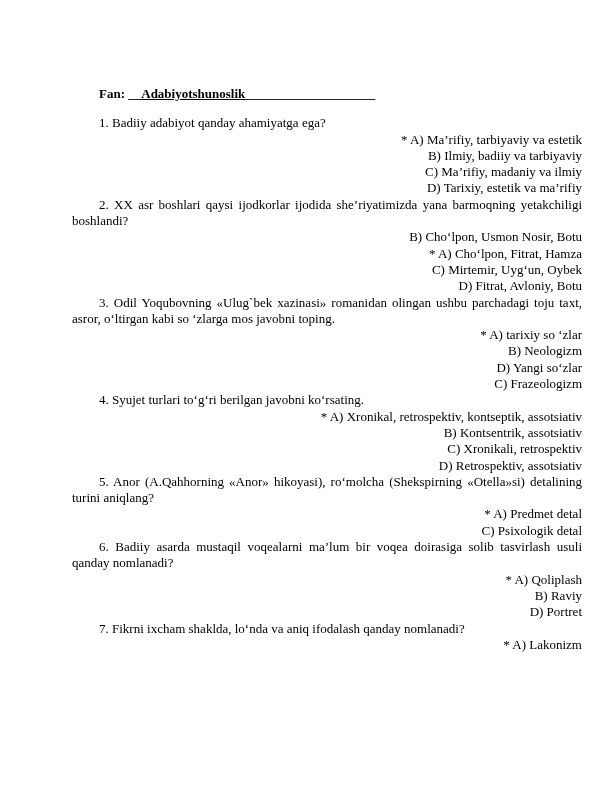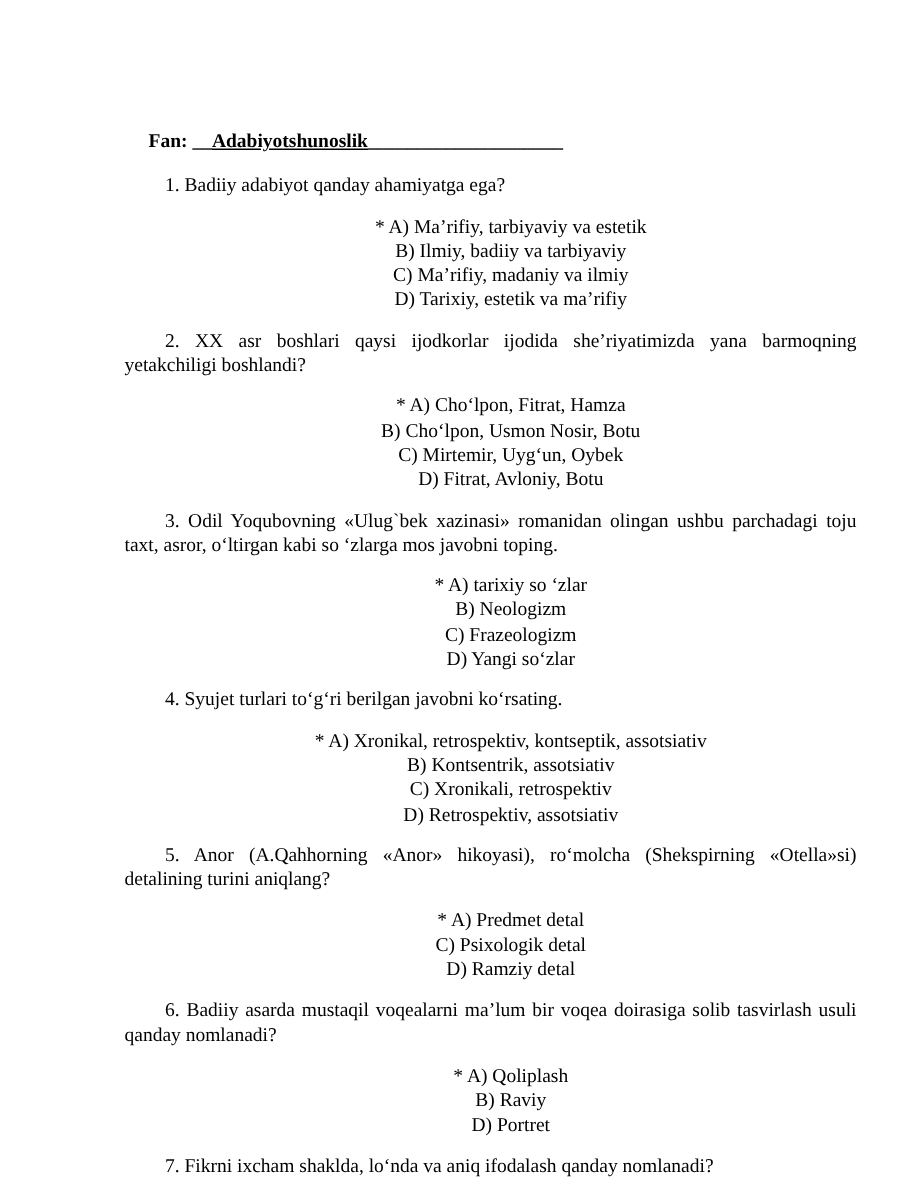--- a/index.html
+++ b/index.html
@@ -21,69 +21,68 @@
   }
   .doc-title {
     margin: 0 0 13px 0;
     text-indent: 27px;
     font-weight: bold;
     white-space: nowrap;
   }
   .doc-title .underlined { text-decoration: underline; }
   .question-block { margin: 0; }
   .q-text {
-    margin: 11px;
+    margin: 0;
     text-indent: 27px;
     text-align: justify;
   }
   .option {
     margin: 0;
     text-indent: 27px;
-    text-align: center;
+    text-align: right;
   }
 </style>
 </head>
 <body>
 
 <div class="page">
   <p class="doc-title"><span>Fan: </span><span>__</span><span class="underlined">Adabiyotshunoslik</span><span>____________________</span></p>
   <div id="questions">
       <div class="question-block">
         <p class="q-text">1. Badiiy adabiyot qanday ahamiyatga ega?</p>
         <p class="option">* A) Ma’rifiy, tarbiyaviy va estetik</p>
         <p class="option">B) Ilmiy, badiiy va tarbiyaviy</p>
         <p class="option">C) Ma’rifiy, madaniy va ilmiy</p>
         <p class="option">D) Tarixiy, estetik va ma’rifiy</p>
       </div>
       <div class="question-block">
         <p class="q-text">2.  XX asr boshlari qaysi ijodkorlar ijodida she’riyatimizda yana barmoqning yetakchiligi boshlandi?</p>
+        <p class="option">B)  Cho‘lpon, Usmon Nosir, Botu</p>
         <p class="option">* A) Cho‘lpon, Fitrat, Hamza</p>
-        <p class="option">B)  Cho‘lpon, Usmon Nosir, Botu</p>
         <p class="option">C)  Mirtemir, Uyg‘un, Oybek</p>
         <p class="option">D) Fitrat, Avloniy, Botu</p>
       </div>
       <div class="question-block">
         <p class="q-text">3.  Odil Yoqubovning «Ulug`bek xazinasi» romanidan olingan ushbu parchadagi toju taxt, asror, o‘ltirgan kabi so ‘zlarga mos javobni toping.</p>
         <p class="option">* A)  tarixiy so ‘zlar</p>
         <p class="option">B)  Neologizm</p>
+        <p class="option">D)  Yangi so‘zlar</p>
         <p class="option">C)  Frazeologizm</p>
-        <p class="option">D)  Yangi so‘zlar</p>
       </div>
       <div class="question-block">
         <p class="q-text">4.  Syujet turlari to‘g‘ri berilgan javobni ko‘rsating.</p>
         <p class="option">* A)  Xronikal, retrospektiv, kontseptik, assotsiativ</p>
         <p class="option">B) Kontsentrik, assotsiativ</p>
         <p class="option">C) Xronikali, retrospektiv</p>
         <p class="option">D) Retrospektiv, assotsiativ</p>
       </div>
       <div class="question-block">
         <p class="q-text">5.  Anor (A.Qahhorning «Anor» hikoyasi), ro‘molcha (Shekspirning «Otella»si) detalining turini aniqlang?</p>
         <p class="option">* A)  Predmet detal</p>
         <p class="option">C) Psixologik detal</p>
-        <p class="option">D) Ramziy detal</p>
       </div>
       <div class="question-block">
         <p class="q-text">6. Badiiy asarda mustaqil voqealarni ma’lum bir voqea doirasiga solib tasvirlash usuli qanday nomlanadi?</p>
         <p class="option">* A)  Qoliplash</p>
         <p class="option">B)  Raviy</p>
         <p class="option">D) Portret</p>
       </div>
       <div class="question-block">
         <p class="q-text">7.  Fikrni ixcham shaklda, lo‘nda va aniq ifodalash qanday nomlanadi?</p>
         <p class="option">* A) Lakonizm</p>

